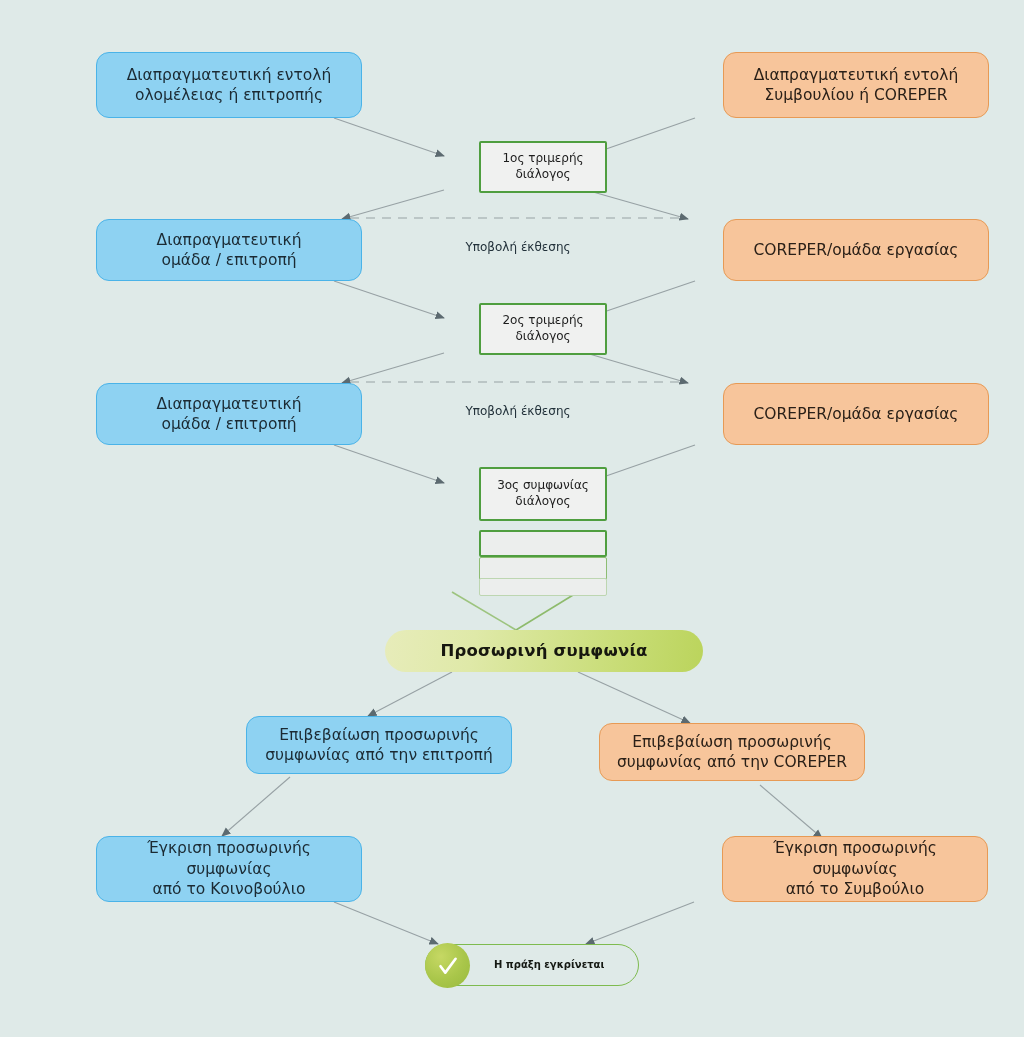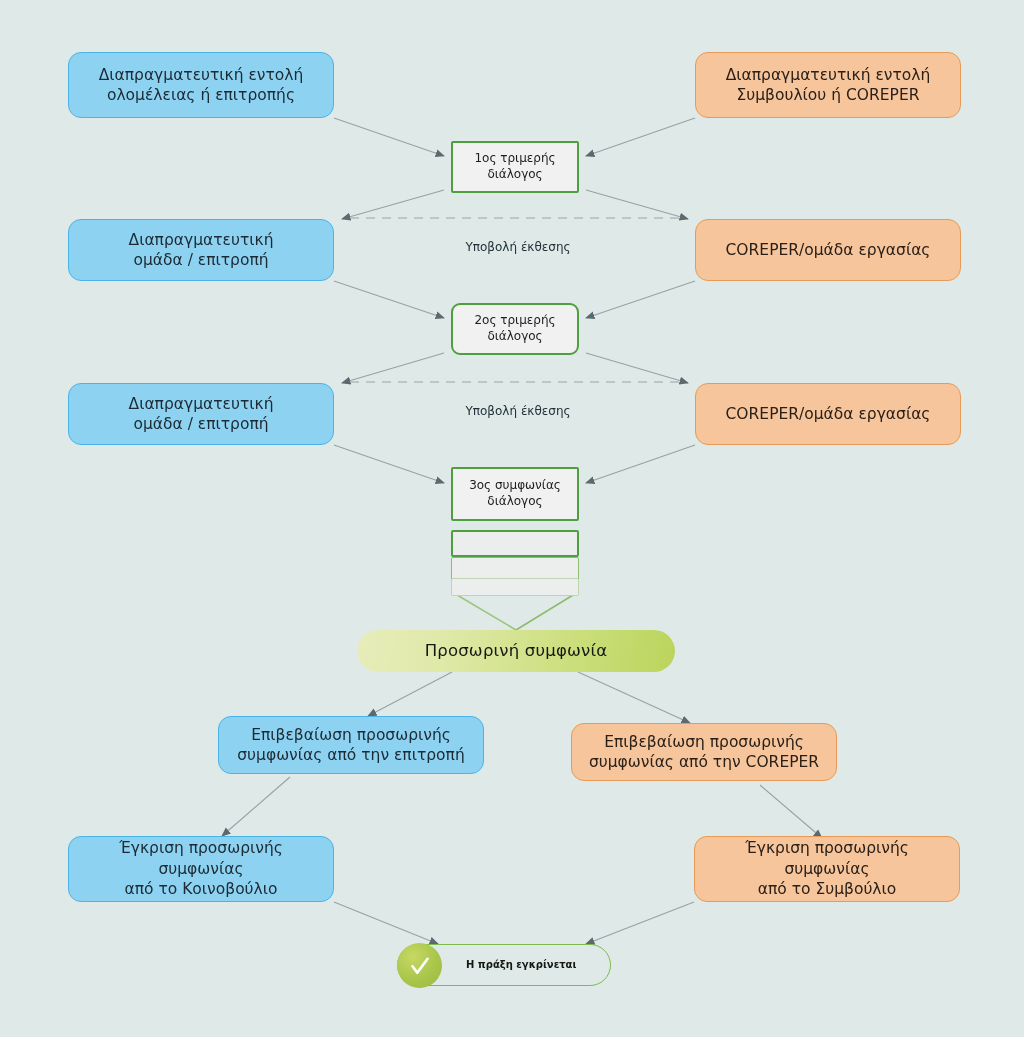--- a/index.html
+++ b/index.html
@@ -28,20 +28,21 @@
     pointer-events: none;
   }
   .node {
     position: absolute;
     box-sizing: border-box;
     display: flex;
     align-items: center;
     justify-content: center;
     text-align: center;
     line-height: 1.32;
+    margin-left: 28px;
   }
   .node .label {
     display: block;
     padding: 0 10px;
     white-space: pre-line;
   }
 
   
   .blue {
     background: #8ed2f2;
@@ -73,21 +74,21 @@
   .stack-1 { border: 2px solid #4f9e3f; }
   .stack-2 { border: 1.5px solid #8dbd73; }
   .stack-3 { border: 1px solid #bdd6b1; }
 
   
   .agreement {
     background: linear-gradient(100deg, #e7ecba 0%, #dfe9a8 28%, #c9dd78 72%, #bbd45c 100%);
     border-radius: 22px;
     color: #16170f;
     font-size: 16.5px;
-    font-weight: normal;
+    font-weight: bold;
     letter-spacing: .2px;
   }
 
   
   .approved {
     background: transparent;
     border: 1.6px solid #7ebb4f;
     border-radius: 22px;
     color: #151913;
     font-size: 10px;
@@ -183,21 +184,21 @@
   </div>
 
   <div class="caption" style="left:368px; top:240px;">
     <span>Υποβολή έκθεσης</span>
   </div>
 
   <div class="node orange" style="left:695px; top:219px; width:266px; height:62px;">
     <span class="label">COREPER/ομάδα εργασίας</span>
   </div>
 
-  <div class="node trilogue" style="left:451px; top:303px; width:128px; height:52px;border-radius:9px;">
+  <div class="node trilogue" style="left:451px; top:303px; width:128px; height:52px;">
     <span class="label">2ος τριμερής
 διάλογος</span>
   </div>
 
   <div class="node blue" style="left:68px; top:383px; width:266px; height:62px;">
     <span class="label">Διαπραγματευτική
 ομάδα / επιτροπή</span>
   </div>
 
   <div class="caption" style="left:368px; top:404px;">

